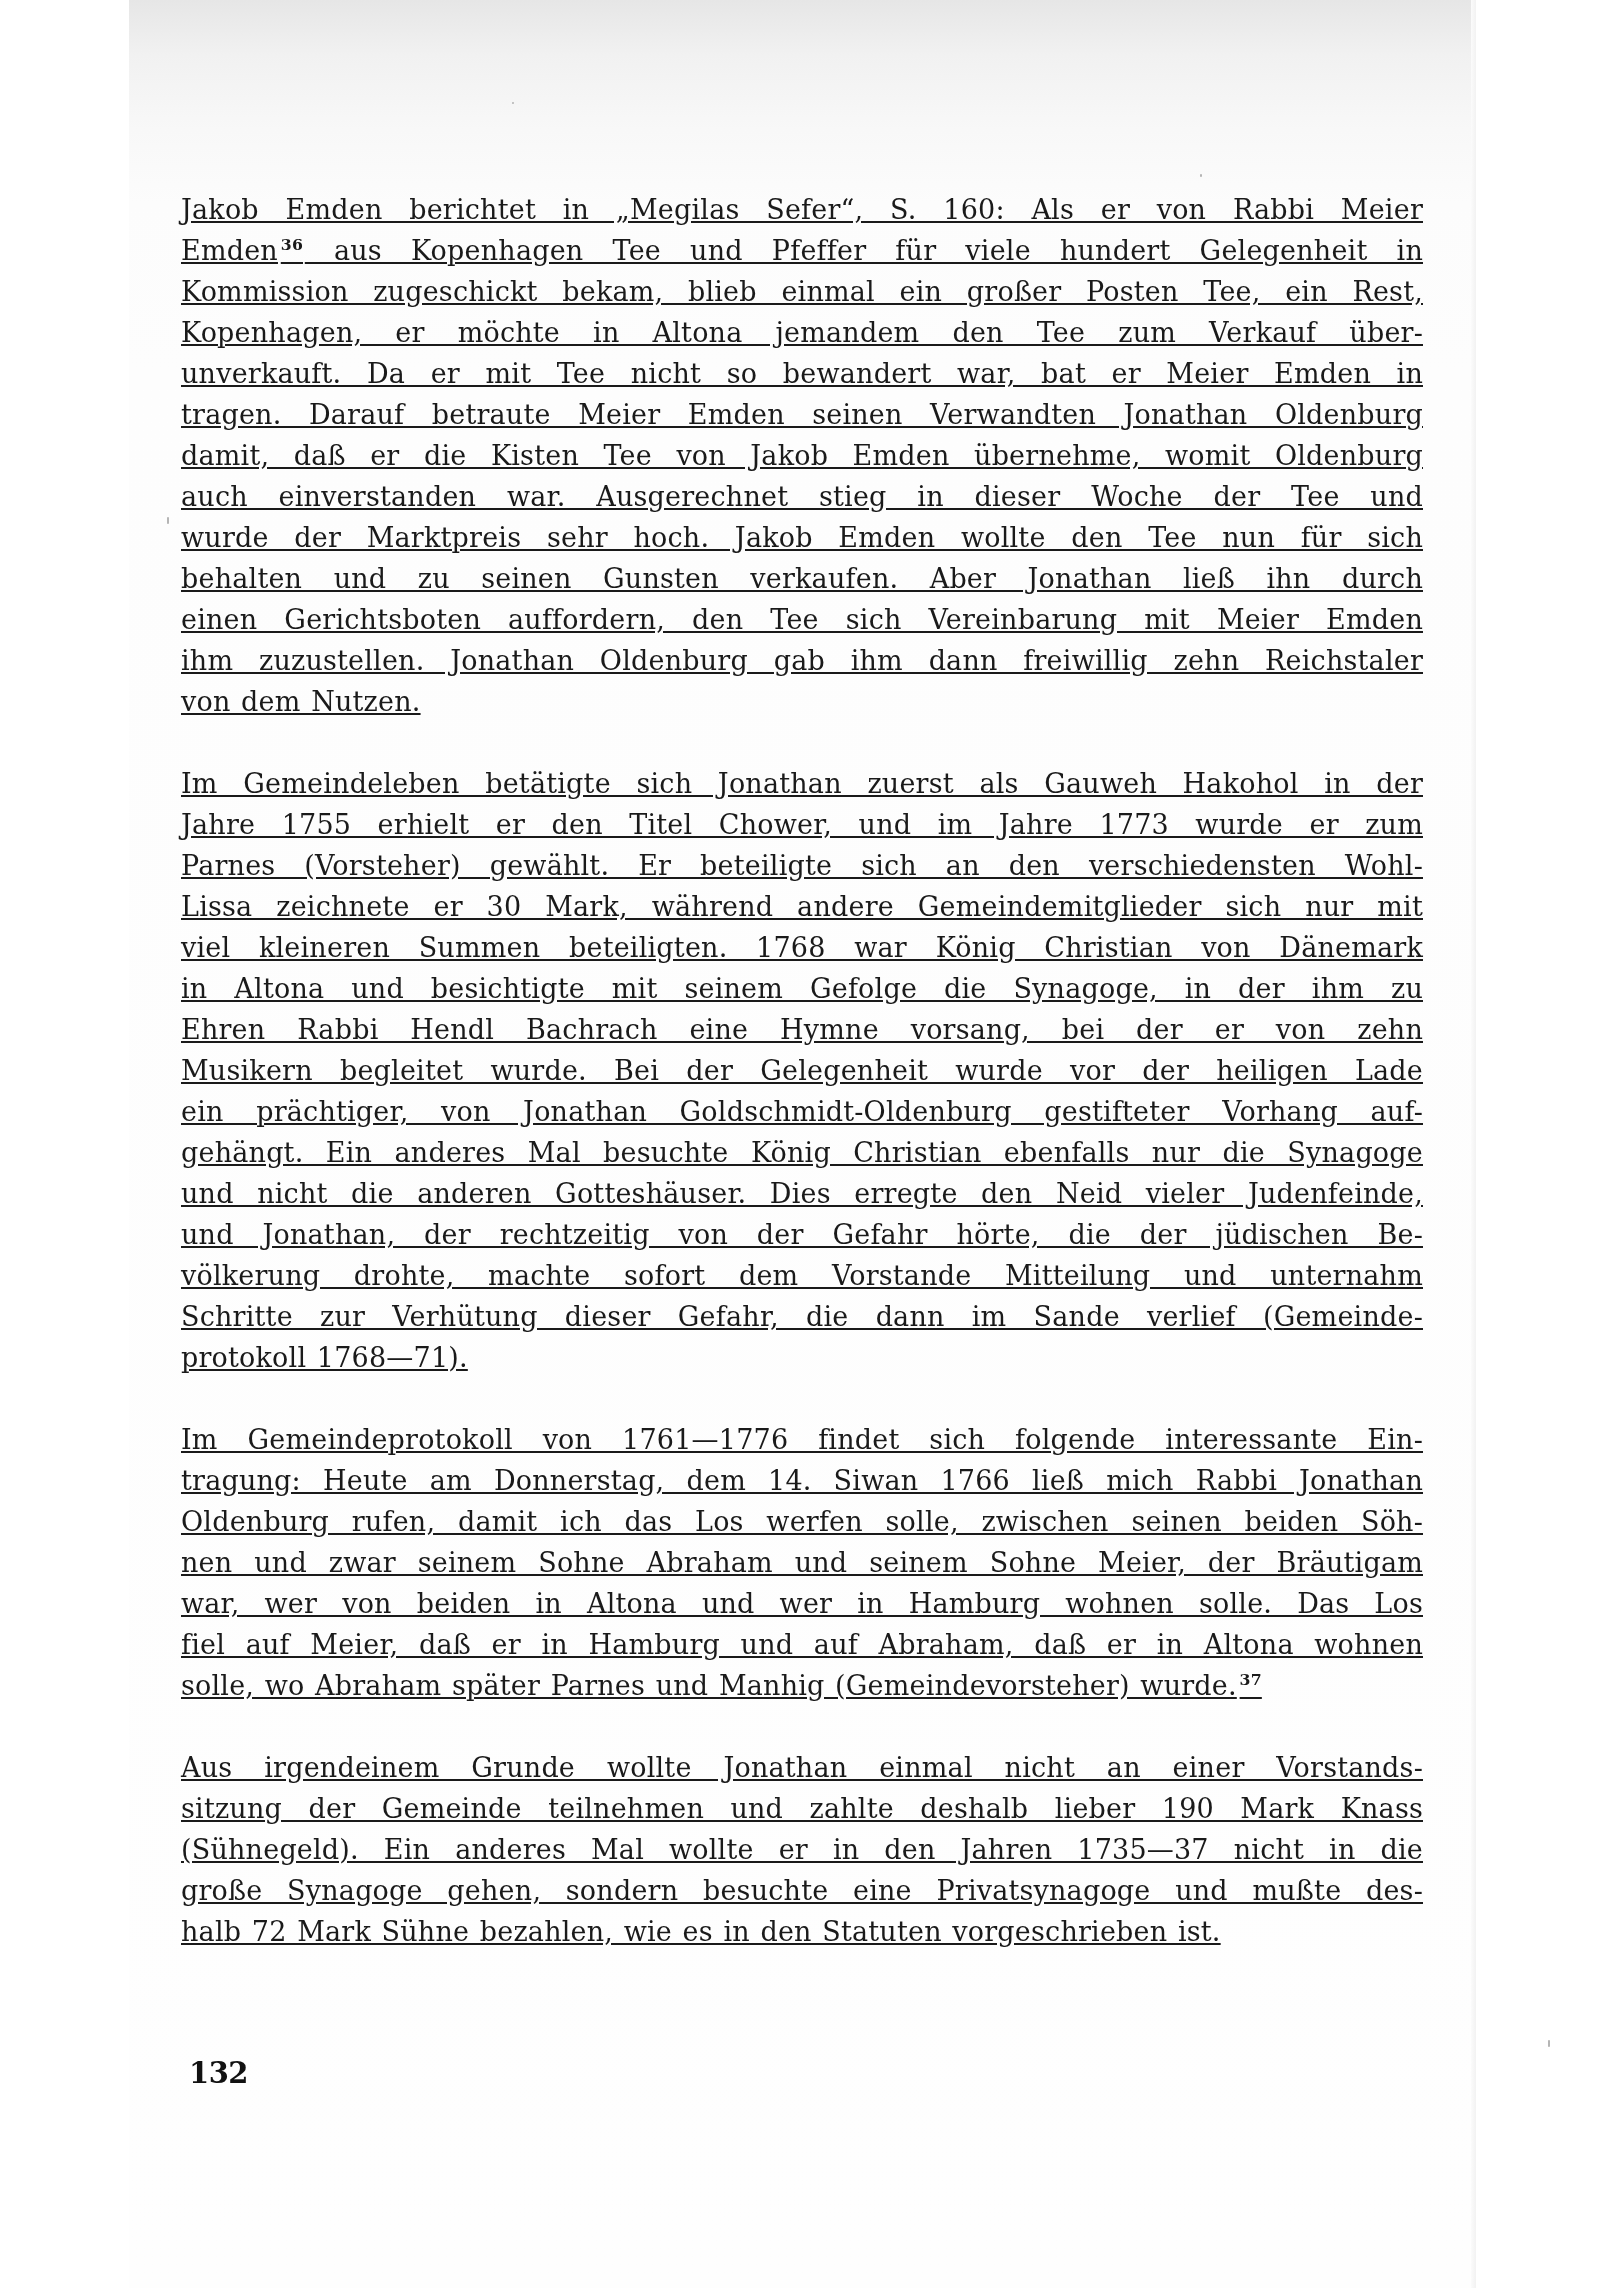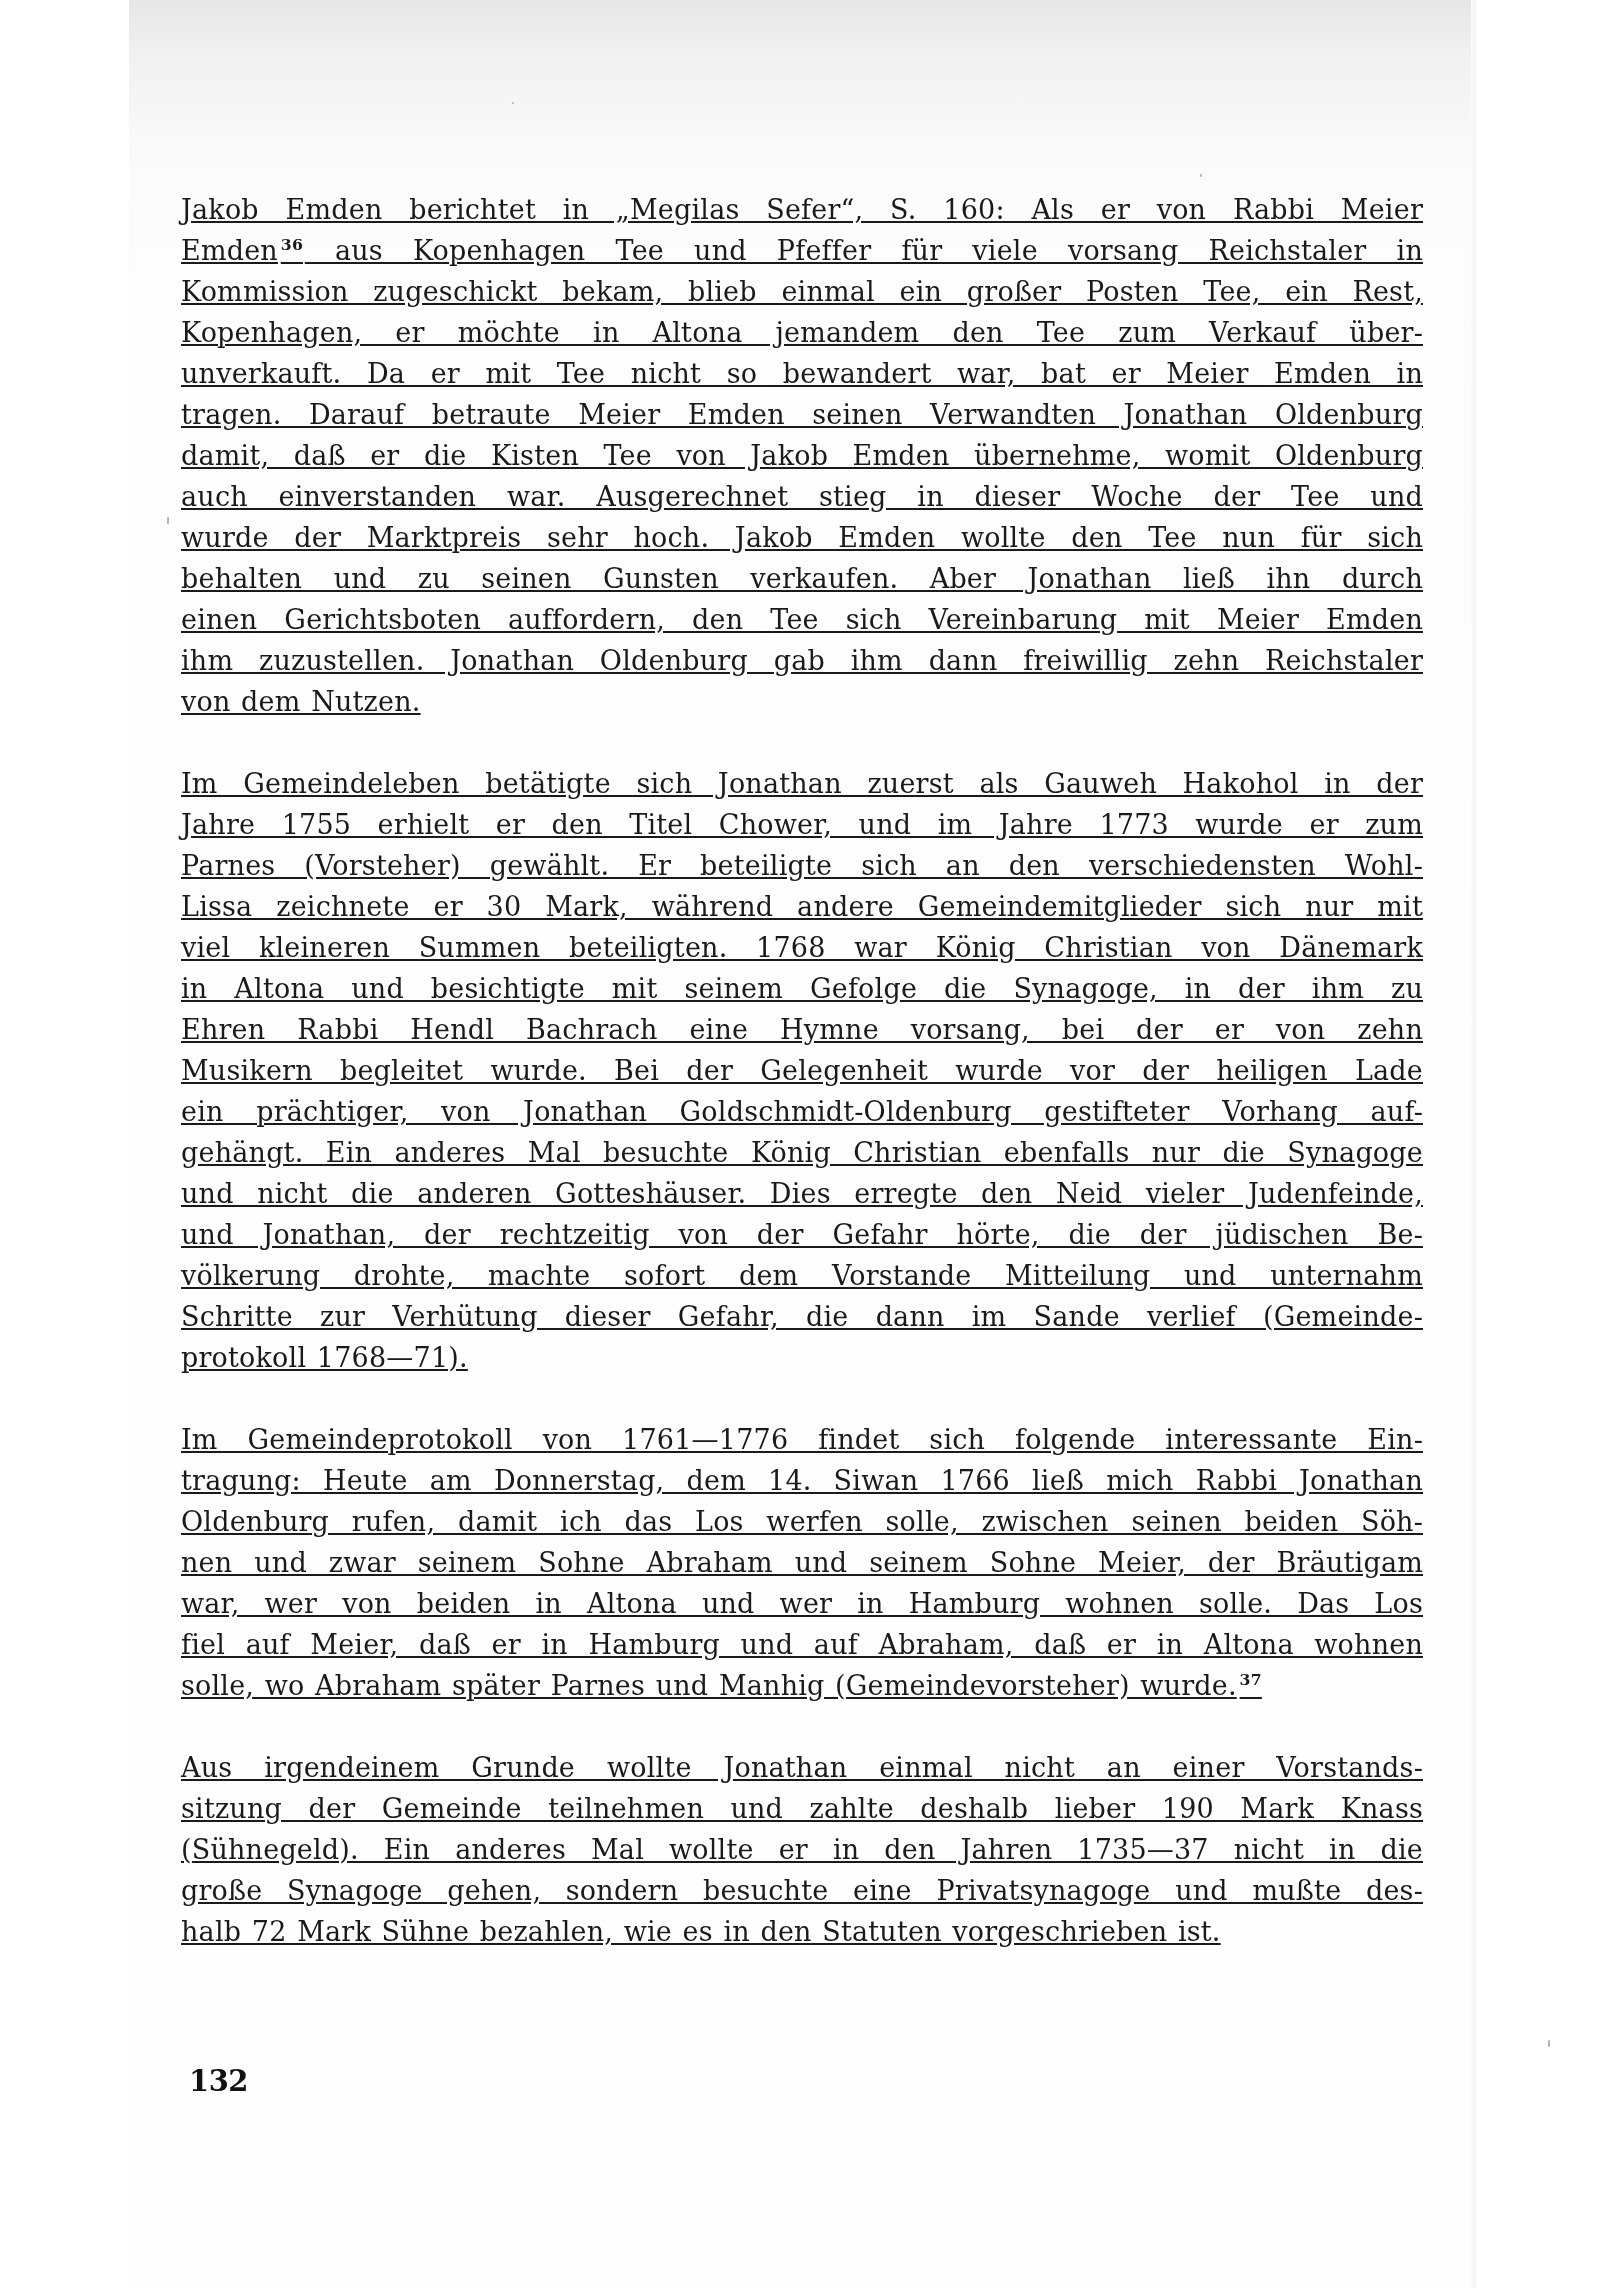--- a/index.html
+++ b/index.html
@@ -71,21 +71,20 @@
   }
   .page-number {
     position: absolute;
     left: 189px;
     top: 2056px;
     font-family: "DejaVu Serif", serif;
     font-size: 29px;
     font-weight: bold;
     color: #111;
     letter-spacing: -0.5px;
-    margin-top: 8px;
   }
   .speck {
     position: absolute;
     background: #b5b5b5;
     border-radius: 0.9px;
   }
 </style>
 </head>
 <body>
 
@@ -93,21 +92,21 @@
 
 <div class="speck" style="left:1200px;top:174px;width:1.8px;height:2.8px;"></div>
 <div class="speck" style="left:512px;top:102px;width:1.8px;height:1.8px;"></div>
 <div class="speck" style="left:1548px;top:2040px;width:1.8px;height:7.4px;"></div>
 <div class="speck" style="left:167px;top:517px;width:1.8px;height:7.4px;"></div>
 
 <main class="page">
 
   <p class="para">
     <span class="line">Jakob Emden berichtet in „Megilas Sefer“, S. 160: Als er von Rabbi Meier</span>
-    <span class="line"><span>Emden</span><sup class="fn">36</sup><span> aus Kopenhagen Tee und Pfeffer für viele vorsang Reichstaler in</span></span>
+    <span class="line"><span>Emden</span><sup class="fn">36</sup><span> aus Kopenhagen Tee und Pfeffer für viele hundert Gelegenheit in</span></span>
     <span class="line">Kommission zugeschickt bekam, blieb einmal ein großer Posten Tee, ein Rest,</span>
     <span class="line">Kopenhagen, er möchte in Altona jemandem den Tee zum Verkauf über-</span>
     <span class="line">unverkauft. Da er mit Tee nicht so bewandert war, bat er Meier Emden in</span>
     <span class="line">tragen. Darauf betraute Meier Emden seinen Verwandten Jonathan Oldenburg</span>
     <span class="line">damit, daß er die Kisten Tee von Jakob Emden übernehme, womit Oldenburg</span>
     <span class="line">auch einverstanden war. Ausgerechnet stieg in dieser Woche der Tee und</span>
     <span class="line">wurde der Marktpreis sehr hoch. Jakob Emden wollte den Tee nun für sich</span>
     <span class="line">behalten und zu seinen Gunsten verkaufen. Aber Jonathan ließ ihn durch</span>
     <span class="line">einen Gerichtsboten auffordern, den Tee sich Vereinbarung mit Meier Emden</span>
     <span class="line">ihm zuzustellen. Jonathan Oldenburg gab ihm dann freiwillig zehn Reichstaler</span>

